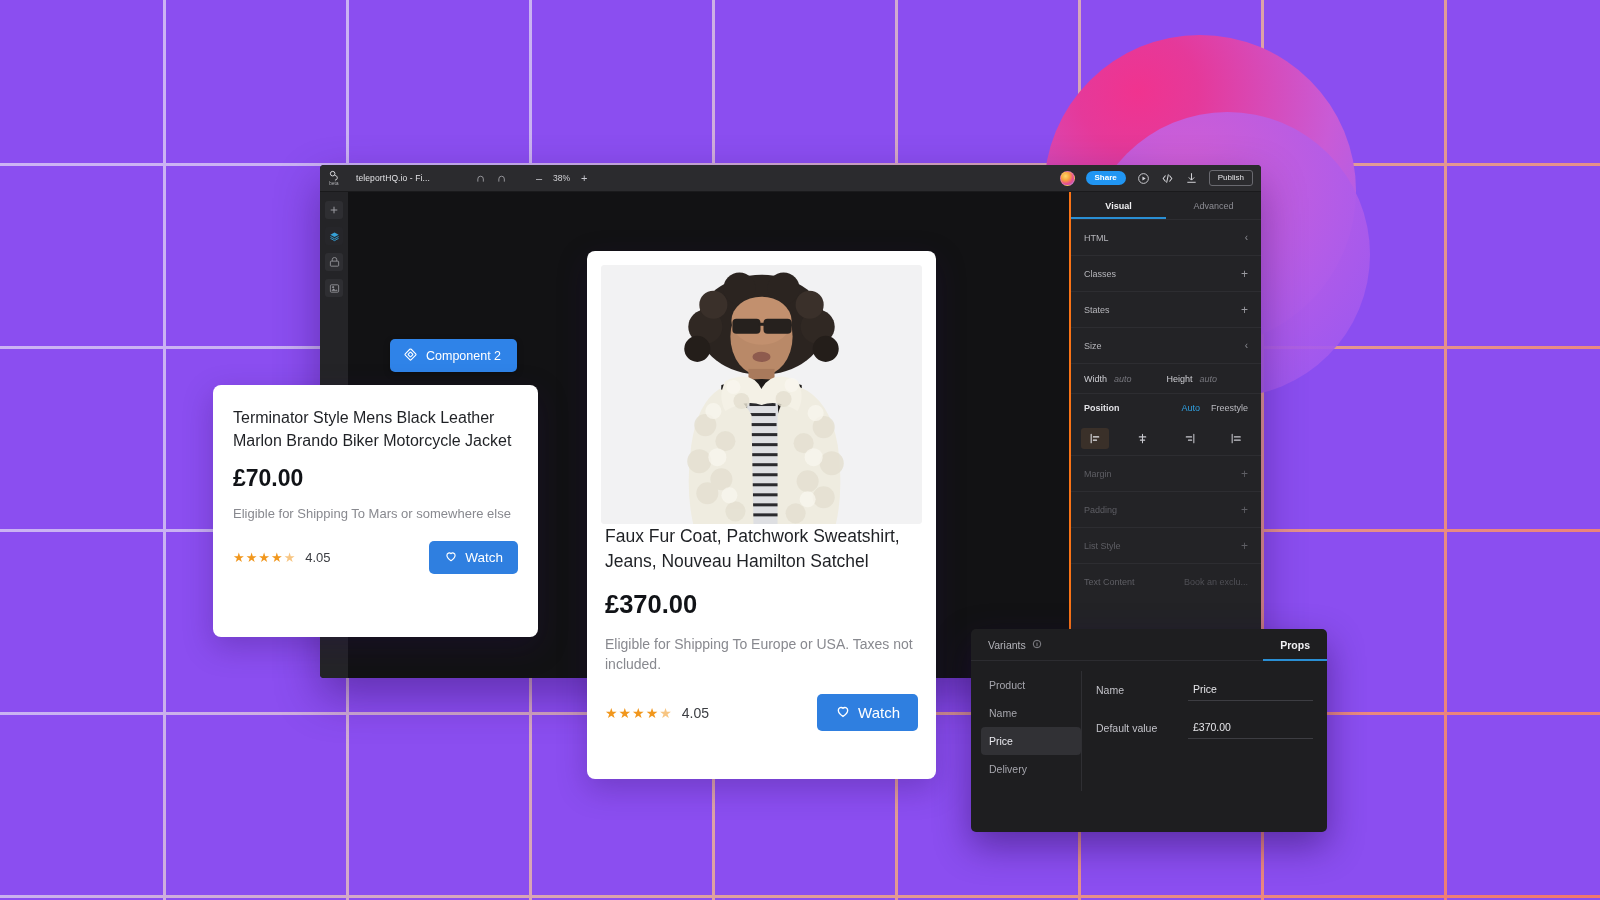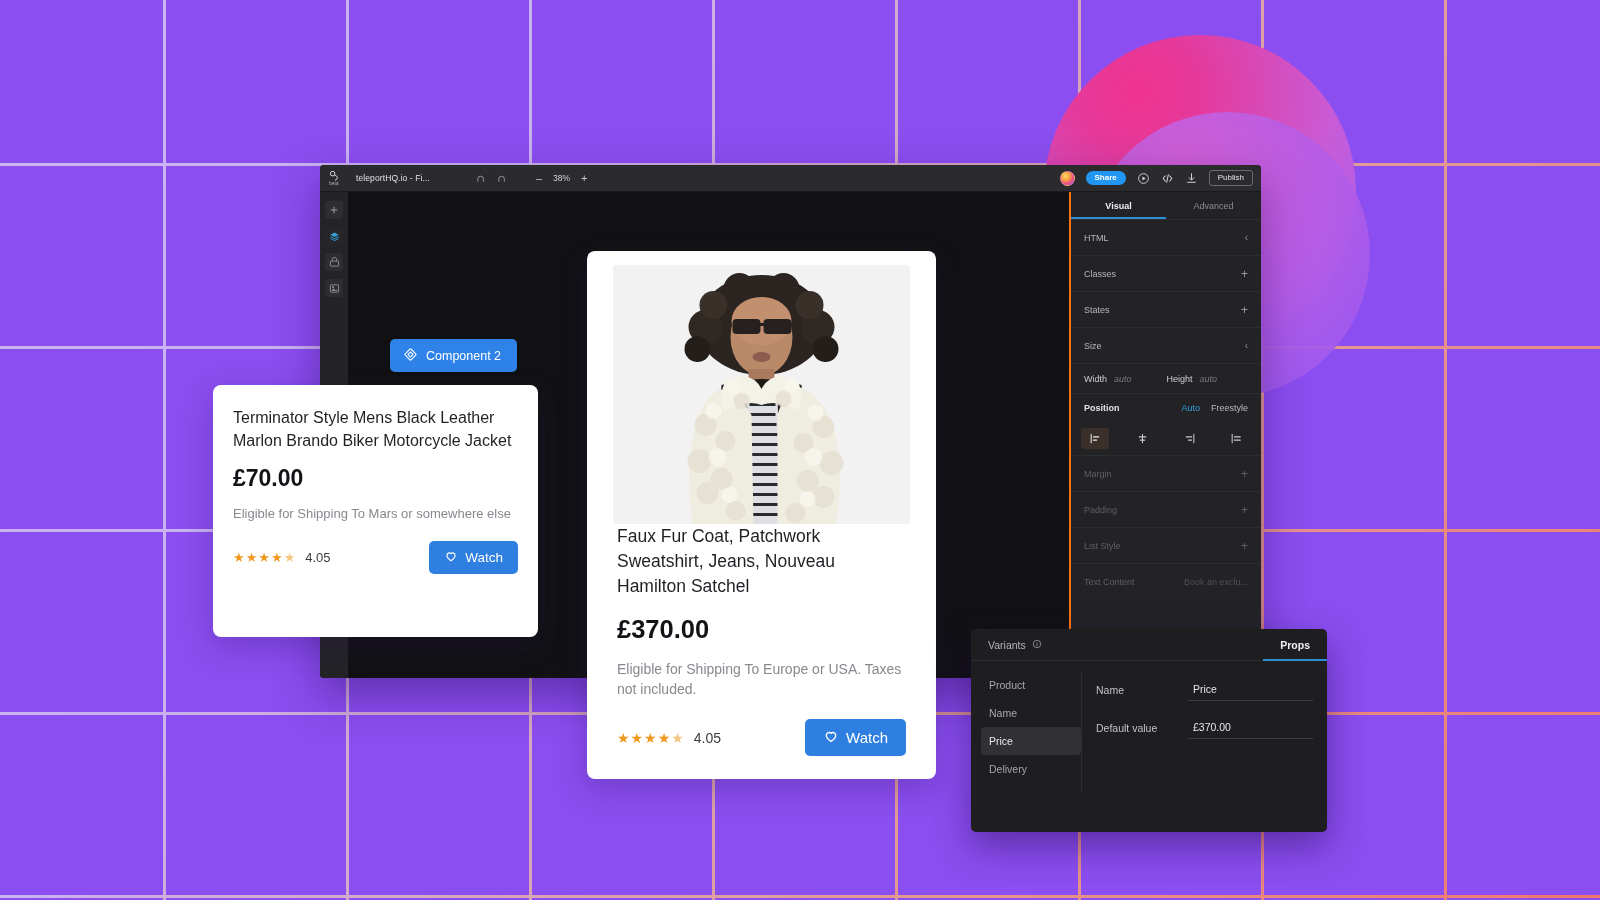--- a/index.html
+++ b/index.html
@@ -148,21 +148,21 @@
     font-size: 12.5px;
     box-shadow: 0 2px 6px rgba(0,0,0,.25);
   }
 
   
   .card {
     position:absolute; background:#fff; border-radius: 8px;
     box-shadow: 0 10px 30px rgba(40,10,80,.26);
   }
   #card-left { left:213px; top:385px; width:325px; height:252px; padding: 22px 20px 18px; }
-  #card-main { left:587px; top:251px; width:349px; height:528px; padding: 14px 26px 18px; }
+  #card-main { left:587px; top:251px; width:349px; height:528px; padding: 14px 14px 18px; }
 
   .p-title { color:#1f2125; line-height: 1.42; }
   #card-left .p-title { font-size: 16px; }
   #card-main .p-title { font-size: 17.5px; padding: 0 4px; }
   .p-price { font-weight: 700; color:#111317; }
   #card-left .p-price { font-size: 23px; margin-top: 13px; }
   #card-main .p-price { font-size: 25.5px; margin-top: 16px; padding:0 4px; }
   .p-ship { color:#88898f; line-height:1.45; }
   #card-left .p-ship { font-size: 13px; margin-top: 13px; }
   #card-main .p-ship { font-size: 14px; margin-top: 15px; padding:0 4px;}

